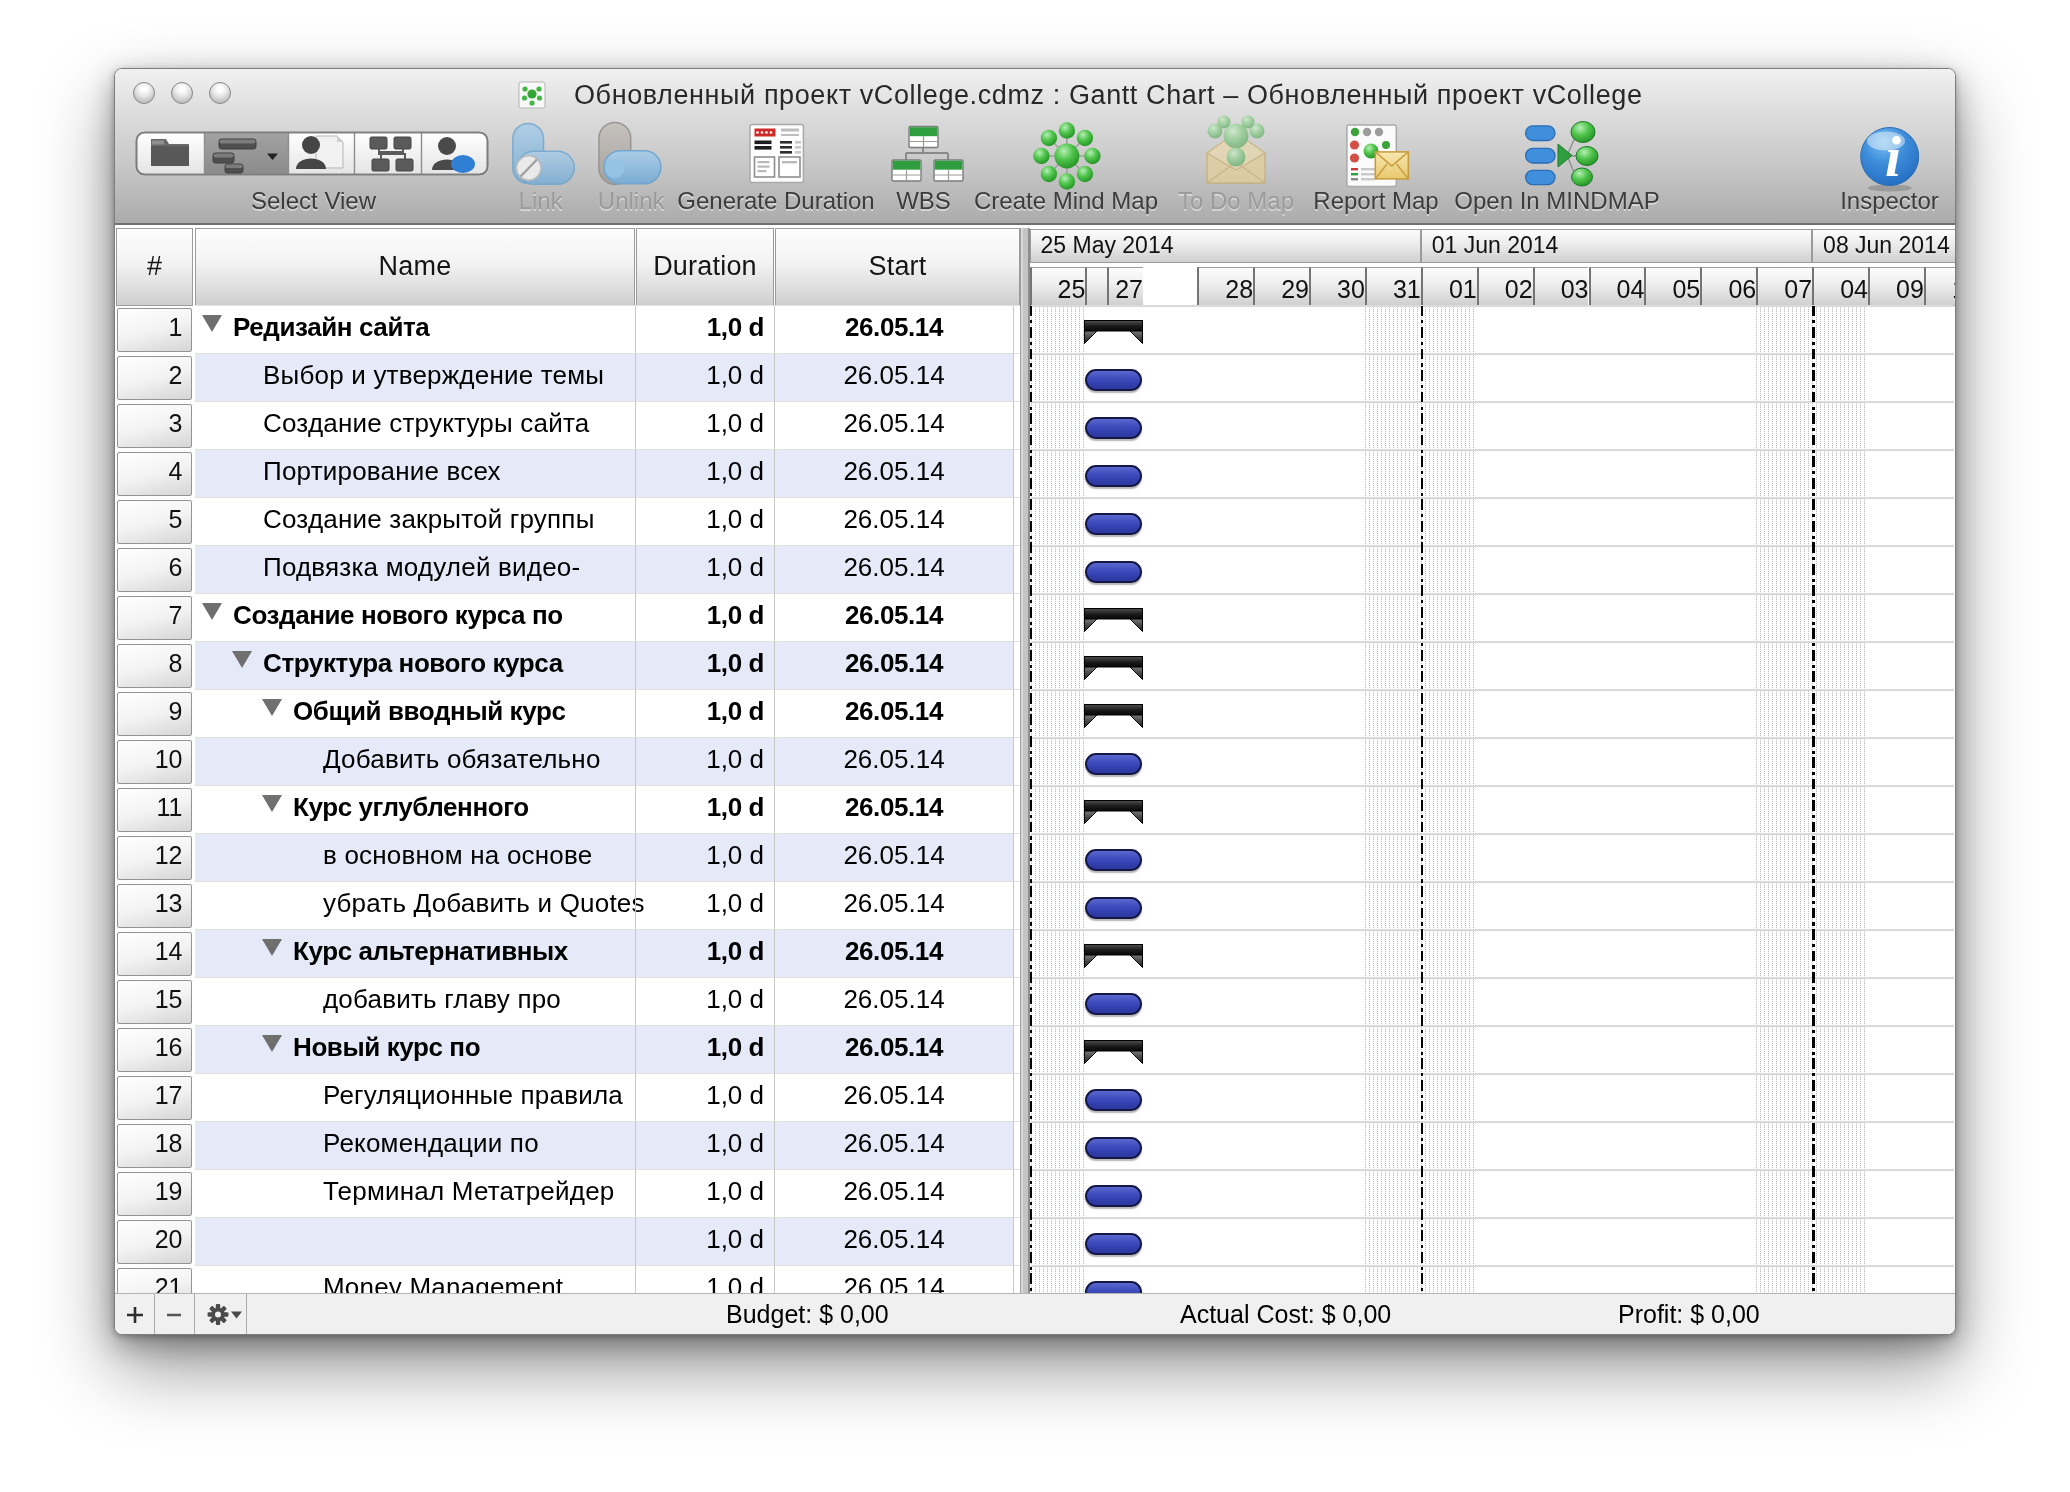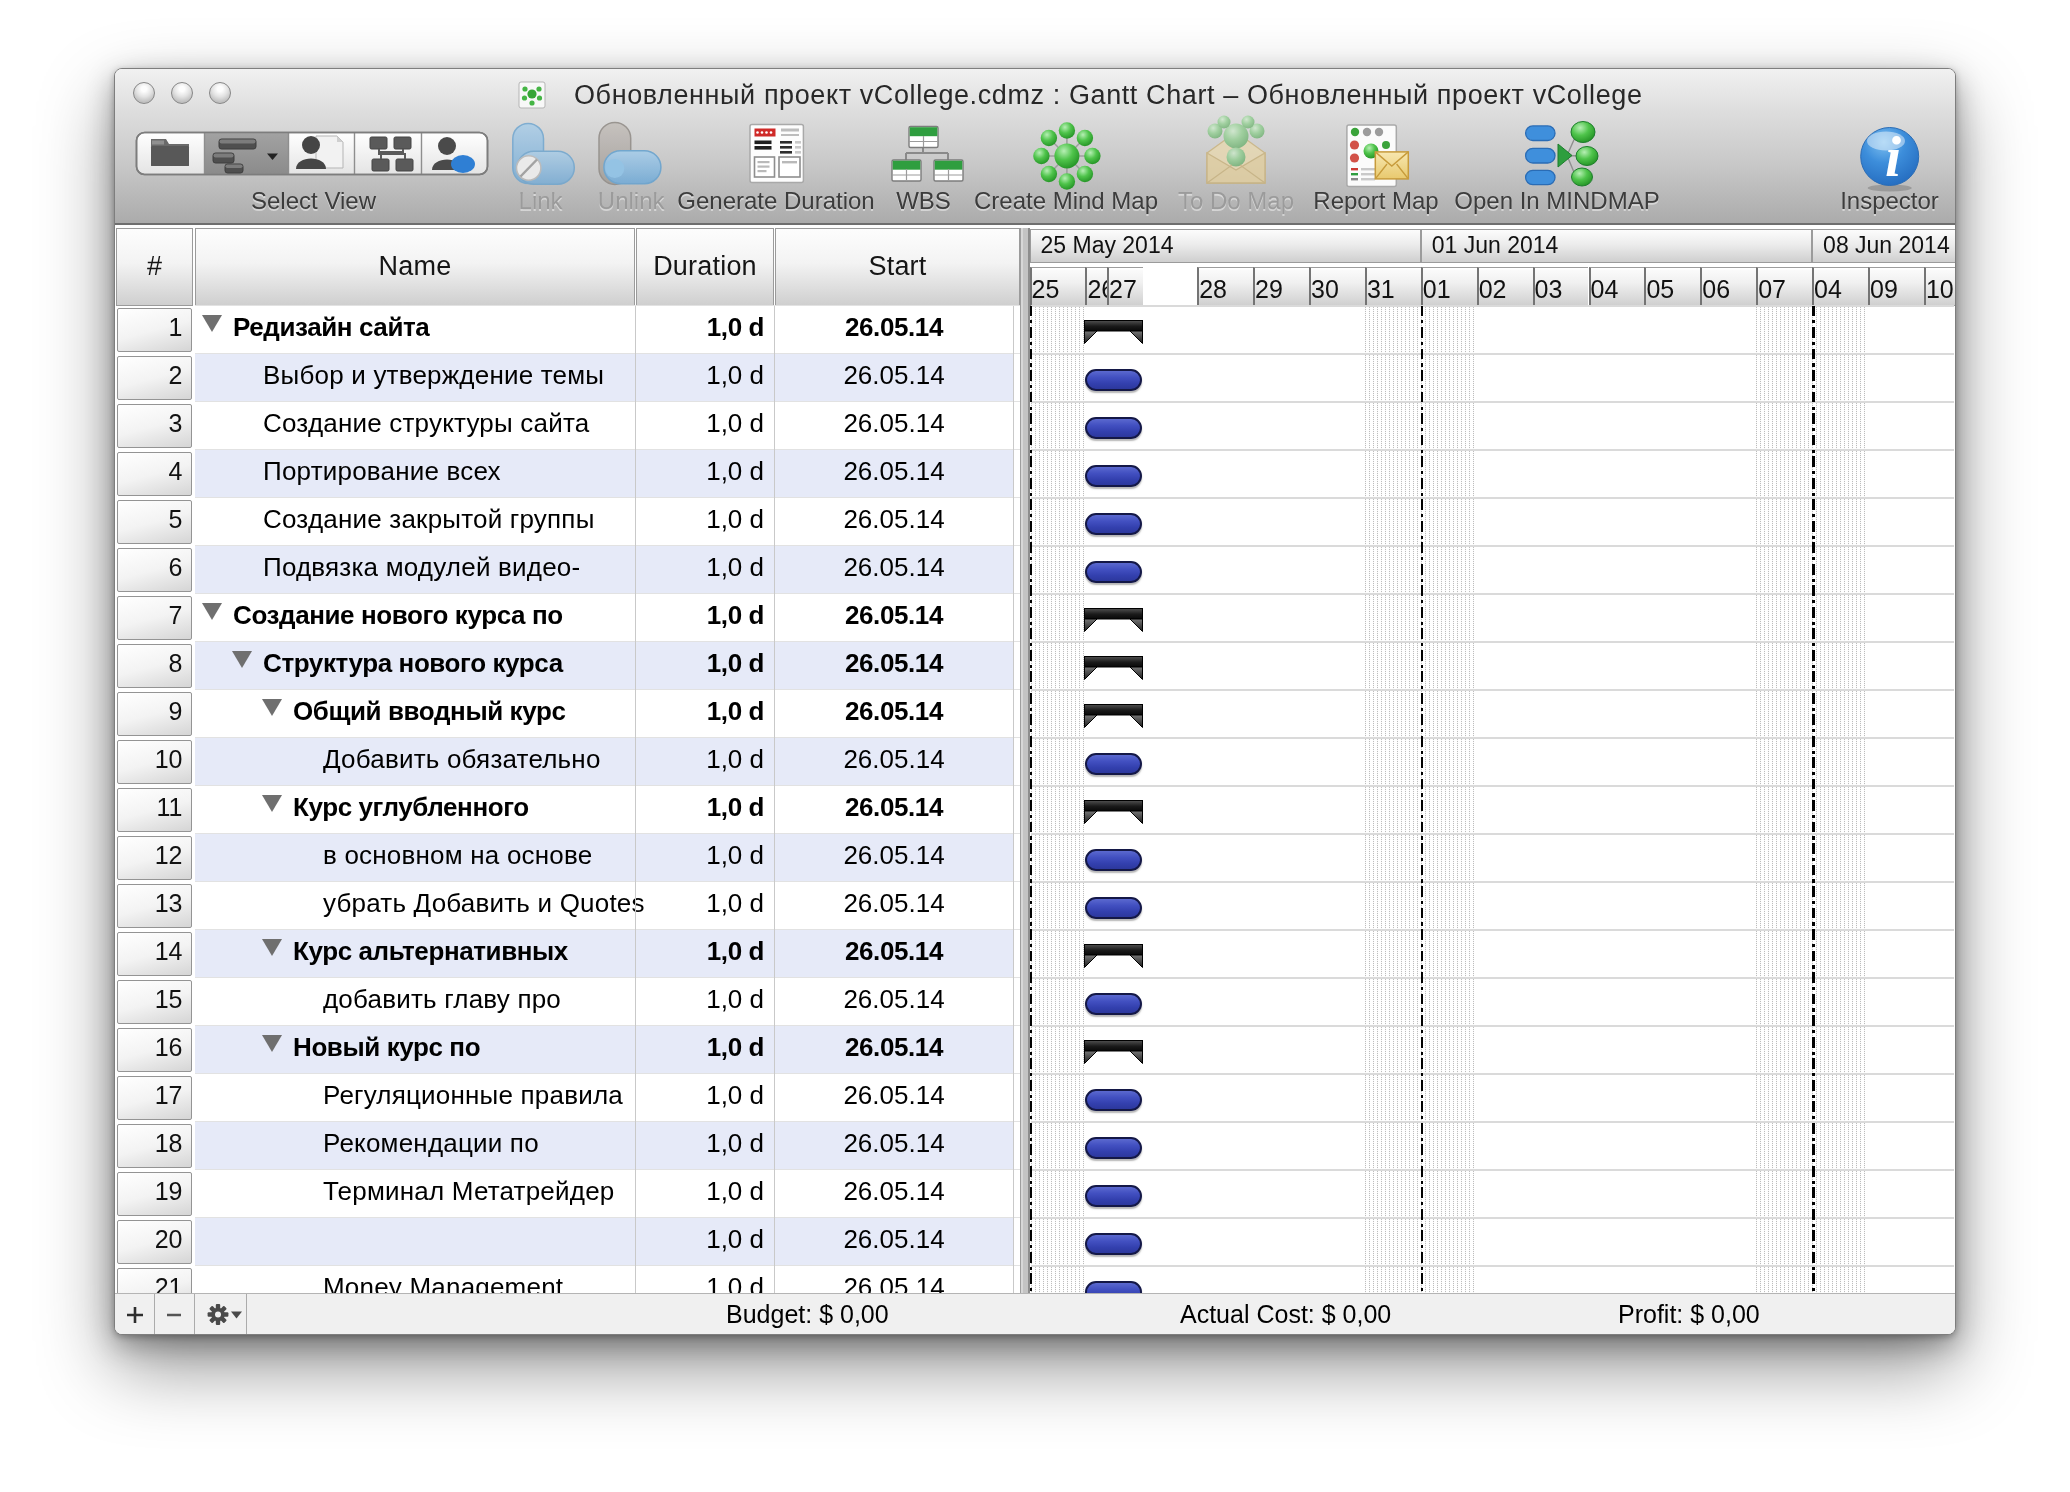--- a/index.html
+++ b/index.html
@@ -32,21 +32,21 @@
   border-top:17px solid #6f6f6f; }
 .dur { position:absolute; left:521px; width:128px; height:48px; line-height:42px; font-size:26px; text-align:right; }
 .st { position:absolute; left:660px; width:238px; height:48px; line-height:42px; font-size:26px; text-align:center; }
 .vline { position:absolute; top:78.5px; width:1.5px; height:987px; background:#c9c9c9; }
 #split { position:absolute; left:905px; top:0; width:9.5px; height:1065.5px;
   background:linear-gradient(90deg,#9e9e9e 0 1.2px, #d8d8d8 1.2px 3px, #c4c4c4 3px 8px, #8e8e8e 8px 9.5px); }
 .wk { position:absolute; top:1.5px; height:34px; background:linear-gradient(#fcfcfc,#ececec 45%,#cfcfcf);
   border:1px solid #9b9b9b; font-size:23px; color:#111; line-height:30px; padding-left:10px; }
 .dy { position:absolute; top:39.5px; height:39px; background:linear-gradient(#fcfcfc,#f0f0f0 40%,#d0d0d0);
   border-left:2.5px solid #747474; border-top:1px solid #9d9d9d; border-bottom:1px solid #9d9d9d;
-  font-size:25px; color:#111; text-align:left; line-height:42px; box-shadow:inset 0 1.5px 0 #fff; }
+  font-size:25px; color:#111; text-align:right; line-height:42px; box-shadow:inset 0 1.5px 0 #fff; }
 .wkend { position:absolute; top:78.5px; height:987px;
   background-image:repeating-linear-gradient(0deg, rgba(255,255,255,.9) 0 1px, rgba(255,255,255,0) 1px 2px),
     repeating-linear-gradient(90deg, #bdbdbd 0 1px, rgba(255,255,255,0) 1px 4px); }
 .ddline { position:absolute; top:78.5px; width:2.5px; height:987px;
   background:repeating-linear-gradient(#000 0 10.5px, transparent 10.5px 14.5px, #000 14.5px 17.5px, transparent 17.5px 21.5px); }
 .bbar { position:absolute; left:970px; width:57px; height:22px; border-radius:11px;
   background:linear-gradient(#5b69cf 0%, #4250c1 35%, #3340ae 70%, #2c389d 100%);
   border:2.5px solid #141847; box-shadow:0 2px 1.5px rgba(110,110,110,.5); }
 .sbar { position:absolute; }
 #status { position:absolute; left:0; top:1224px; width:1840px; height:41.5px; background:#f0f0f0; border-top:1px solid #b4b4b4; font-size:25px; color:#000; }

